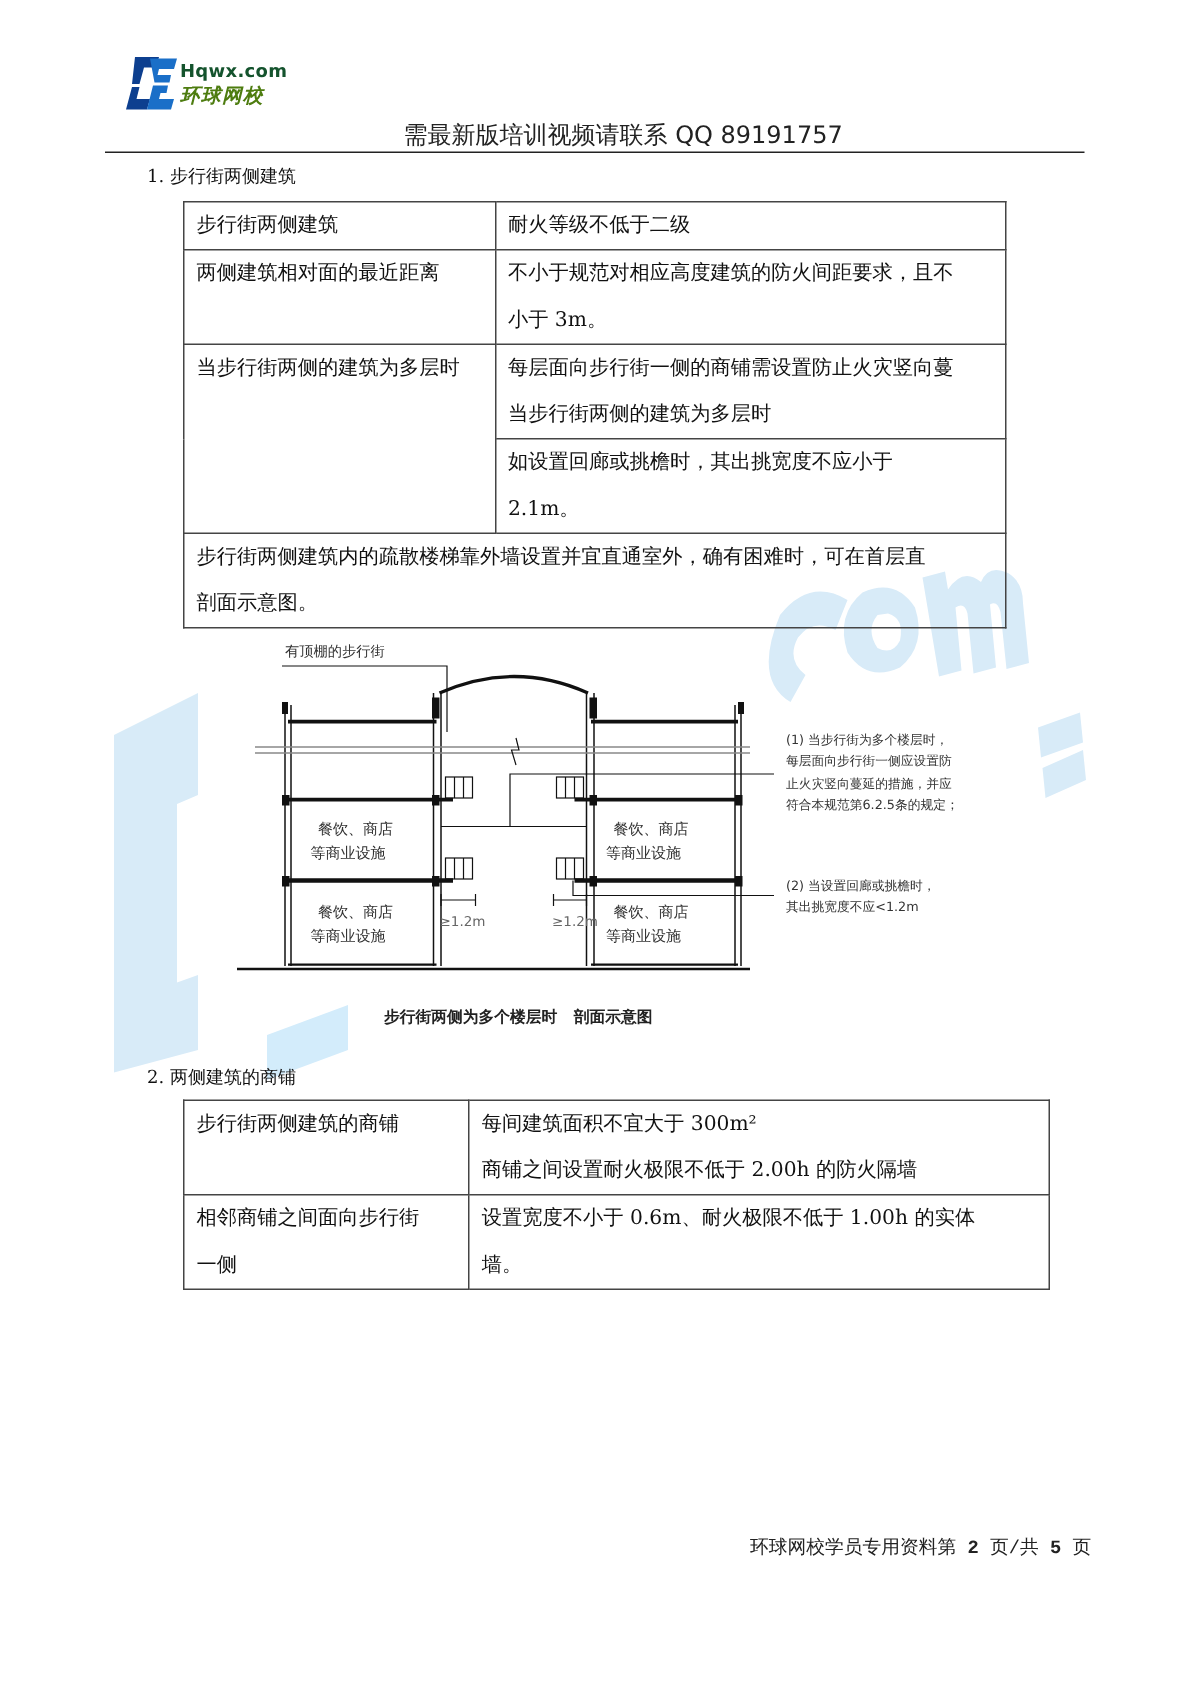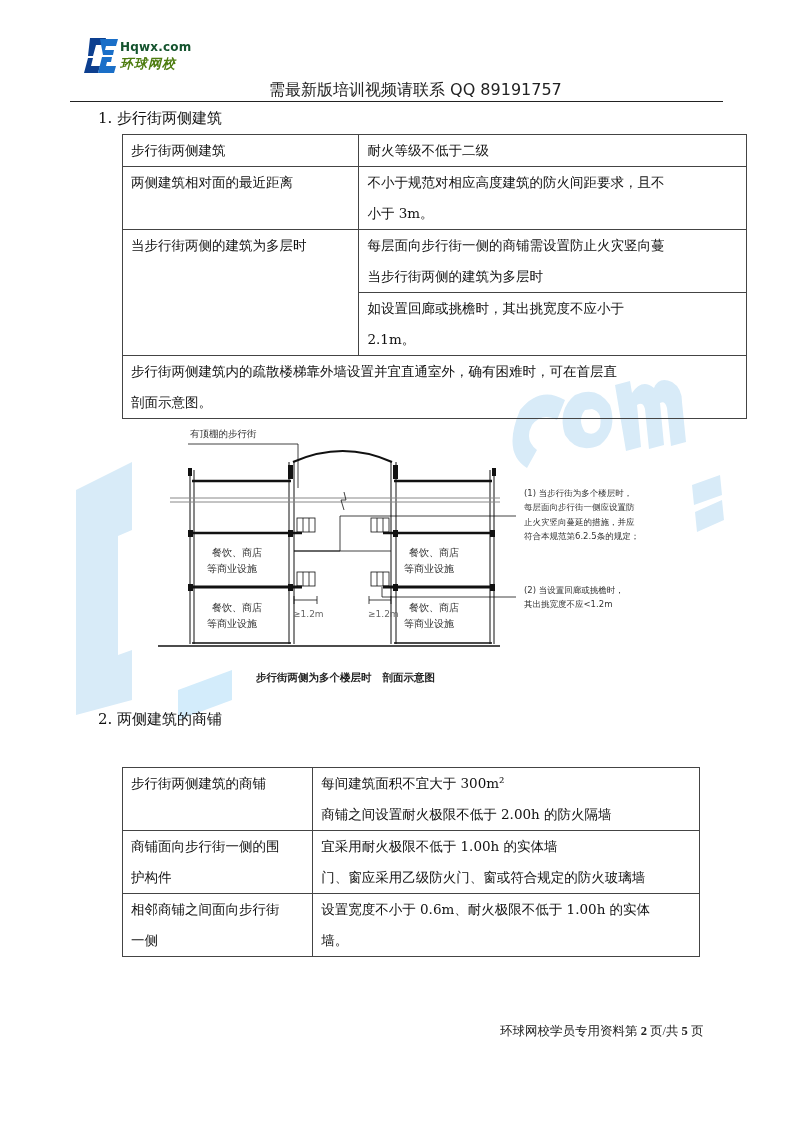--- a/index.html
+++ b/index.html
@@ -8,26 +8,26 @@
   .watermark { position: absolute; left: 0; top: 0; width: 793px; height: 1122px; pointer-events: none; z-index: 0; }
   .logo { position: absolute; left: 84px; top: 36px; width: 130px; height: 44px; z-index: 2; }
   .logo-text-en { position: absolute; left: 36px; top: 4px; font-family: "DejaVu Sans", "Liberation Sans", sans-serif;
                   font-weight: bold; font-size: 12px; color: #14532d; letter-spacing: 0.2px; }
   .logo-text-cn { position: absolute; left: 36px; top: 19px; font-family: Liberation Serif, serif;
                   font-style: italic; font-weight: bold; font-size: 13px; color: #4d7c0f; letter-spacing: 1px; }
   .header-line { position: absolute; left: 70px; top: 80px; width: 652px; text-align: right; padding-right: 0;
                  font-family: "DejaVu Sans", "Liberation Sans", sans-serif; font-size: 16px; color: #222; z-index: 2; }
   .header-line span { position: absolute; left: 168px; top: 0; white-space: nowrap; margin-left: 31px; }
   .header-rule { position: absolute; left: 70px; top: 101px; width: 653px; height: 0; border-top: 1.2px solid #222; z-index: 2; }
-  .sec-title { position: absolute; font-size: 15px; z-index: 2; white-space: nowrap; }
+  .sec-title { position: absolute; font-size: 12px; z-index: 2; white-space: nowrap; }
   table.doc { position: absolute; border-collapse: collapse; z-index: 2; font-size: 13.5px; }
   table.doc td { border: 1px solid #444; vertical-align: top; padding: 0 8px; line-height: 31px; }
   .cell-line { display: block; white-space: nowrap; }
   .diagram { position: absolute; left: 150px; top: 420px; width: 500px; height: 275px; z-index: 2; }
-  .footer { position: absolute; left: 500px; top: 1023px; font-family: Liberation Serif, serif;
+  .footer { position: absolute; left: 500px; top: 1023px; font-family: Liberation Mono, monospace;
             font-size: 12.5px; color: #222; z-index: 2; white-space: nowrap; }
   .footer b { font-weight: bold; }
 </style>
 </head>
 <body>
 
 <svg class="watermark" viewBox="0 0 793 1122">
   <g fill="#d8ebf8">
     <polygon points="76,490 132,462 132,530 118,536 118,655 132,650 132,700 76,715"></polygon>
     <polygon points="178,690 232,670 232,700 178,720" fill="#d3ecfb"></polygon>
@@ -50,21 +50,21 @@
   <div class="logo-text-cn">环球网校</div>
 </div>
 
 <div class="header-line">
   <span>需最新版培训视频请联系 QQ 89191757</span>
 </div>
 <div class="header-rule"></div>
 
 <div class="sec-title" style="left:98px;top:109px">1. 步行街两侧建筑</div>
 
-<table class="doc" style="left:122px;top:134px;width:625px">
+<table class="doc" style="left:122px;top:134px;width:549px">
   <colgroup>
       <col style="width:208px">
       <col style="width:341px">
     </colgroup>
   <tbody>
       <tr>
     <td>
           <span class="cell-line">步行街两侧建筑</span>
         </td>
     <td>
@@ -192,48 +192,38 @@
     <text x="524" y="525" font-size="8.5">止火灾竖向蔓延的措施，并应</text>
     <text x="524" y="539" font-size="8.5">符合本规范第6.2.5条的规定；</text>
     <text x="524" y="593" font-size="8.5">(2) 当设置回廊或挑檐时，</text>
     <text x="524" y="607" font-size="8.5">其出挑宽度不应&lt;1.2m</text>
     <text x="256" y="681" font-size="10.5" font-weight="bold" fill="#222" xml:space="preserve">步行街两侧为多个楼层时   剖面示意图</text>
   </g>
 </svg>
 
 <div class="sec-title" style="left:98px;top:710px">2. 两侧建筑的商铺</div>
 
-<table class="doc" style="left:122px;top:767px;width:578px">
+<table class="doc" style="left:122px;top:733px;width:578px">
   <colgroup>
       <col style="width:181px">
       <col style="width:368px">
     </colgroup>
   <tbody>
       <tr>
     <td>
       <span class="cell-line">步行街两侧建筑的商铺</span>
       <span class="cell-line">&nbsp;</span>
     </td>
     <td>
       <span class="cell-line">每间建筑面积不宜大于 300m²</span>
       <span class="cell-line">商铺之间设置耐火极限不低于 2.00h 的防火隔墙</span>
     </td>
   </tr>
   <tr>
     <td>
-      <span class="cell-line">商铺面向步行街一侧的围</span>
-      <span class="cell-line">护构件</span>
-    </td>
-    <td>
-      <span class="cell-line">宜采用耐火极限不低于 1.00h 的实体墙</span>
-      <span class="cell-line">门、窗应采用乙级防火门、窗或符合规定的防火玻璃墙</span>
-    </td>
-  </tr>
-  <tr>
-    <td>
       <span class="cell-line">相邻商铺之间面向步行街</span>
       <span class="cell-line">一侧</span>
     </td>
     <td>
       <span class="cell-line">设置宽度不小于 0.6m、耐火极限不低于 1.00h 的实体</span>
       <span class="cell-line">墙。</span>
     </td>
   </tr>
 </tbody>
   </table>

